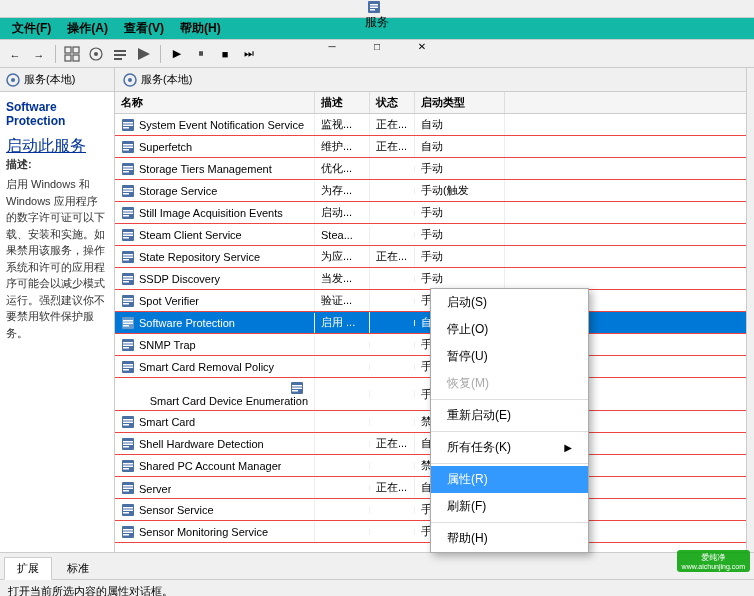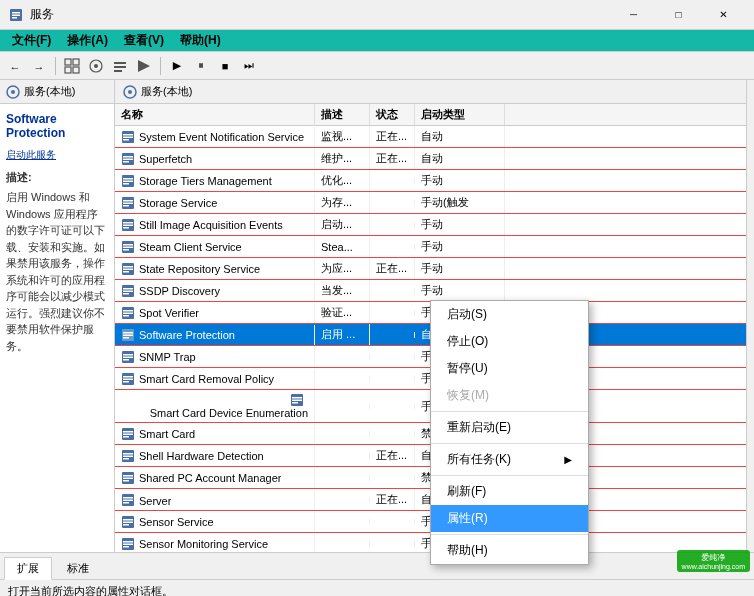--- a/index.html
+++ b/index.html
@@ -9,26 +9,27 @@
       font-family: "Microsoft YaHei", "SimSun", Arial, sans-serif;
       font-size: 12px;
       background: #f0f0f0;
       overflow: hidden;
       position: relative;
     }
 
     
     .title-bar {
       background: #f0f0f0;
-      height: 30px;
+      height: 18px;
       display: flex;
       align-items: center;
       padding: 0 8px;
       border-bottom: 1px solid #ccc;
       position: relative;
+      flex-direction: column;
     }
     .title-bar-icon {
       width: 16px;
       height: 16px;
       margin-right: 6px;
       display: flex;
       align-items: center;
       justify-content: center;
     }
     .title-bar-text {
@@ -125,23 +126,22 @@
     .left-panel-title {
       font-size: 12px;
       font-weight: bold;
       color: #003399;
       margin-bottom: 8px;
     }
     .left-panel-link {
       color: #003399;
       text-decoration: underline;
       cursor: pointer;
-      font-size: 10px;
+      font-size: 16px;
       display: block;
-      margin-bottom: 8px;
     }
     .left-panel-desc-title {
       font-size: 11px;
       font-weight: bold;
       margin-bottom: 4px;
       color: #333;
     }
     .left-panel-desc {
       font-size: 11px;
       color: #333;
@@ -699,25 +699,25 @@
         <div class="ctx-sep"></div>
         <div class="ctx-item">
           <span>重新启动(E)</span>
         </div>
         <div class="ctx-sep"></div>
         <div class="ctx-item">
           <span>所有任务(K)</span>
           <span class="ctx-arrow">▶</span>
         </div>
         <div class="ctx-sep"></div>
+        <div class="ctx-item highlighted">
+          <span>属性(R)</span>
+        </div>
         <div class="ctx-item">
           <span>刷新(F)</span>
-        </div>
-        <div class="ctx-item highlighted">
-          <span>属性(R)</span>
         </div>
         <div class="ctx-sep"></div>
         <div class="ctx-item">
           <span>帮助(H)</span>
         </div>
       </div>
 
     <div class="scroll-indicator"></div>
   </div>
 </div>

